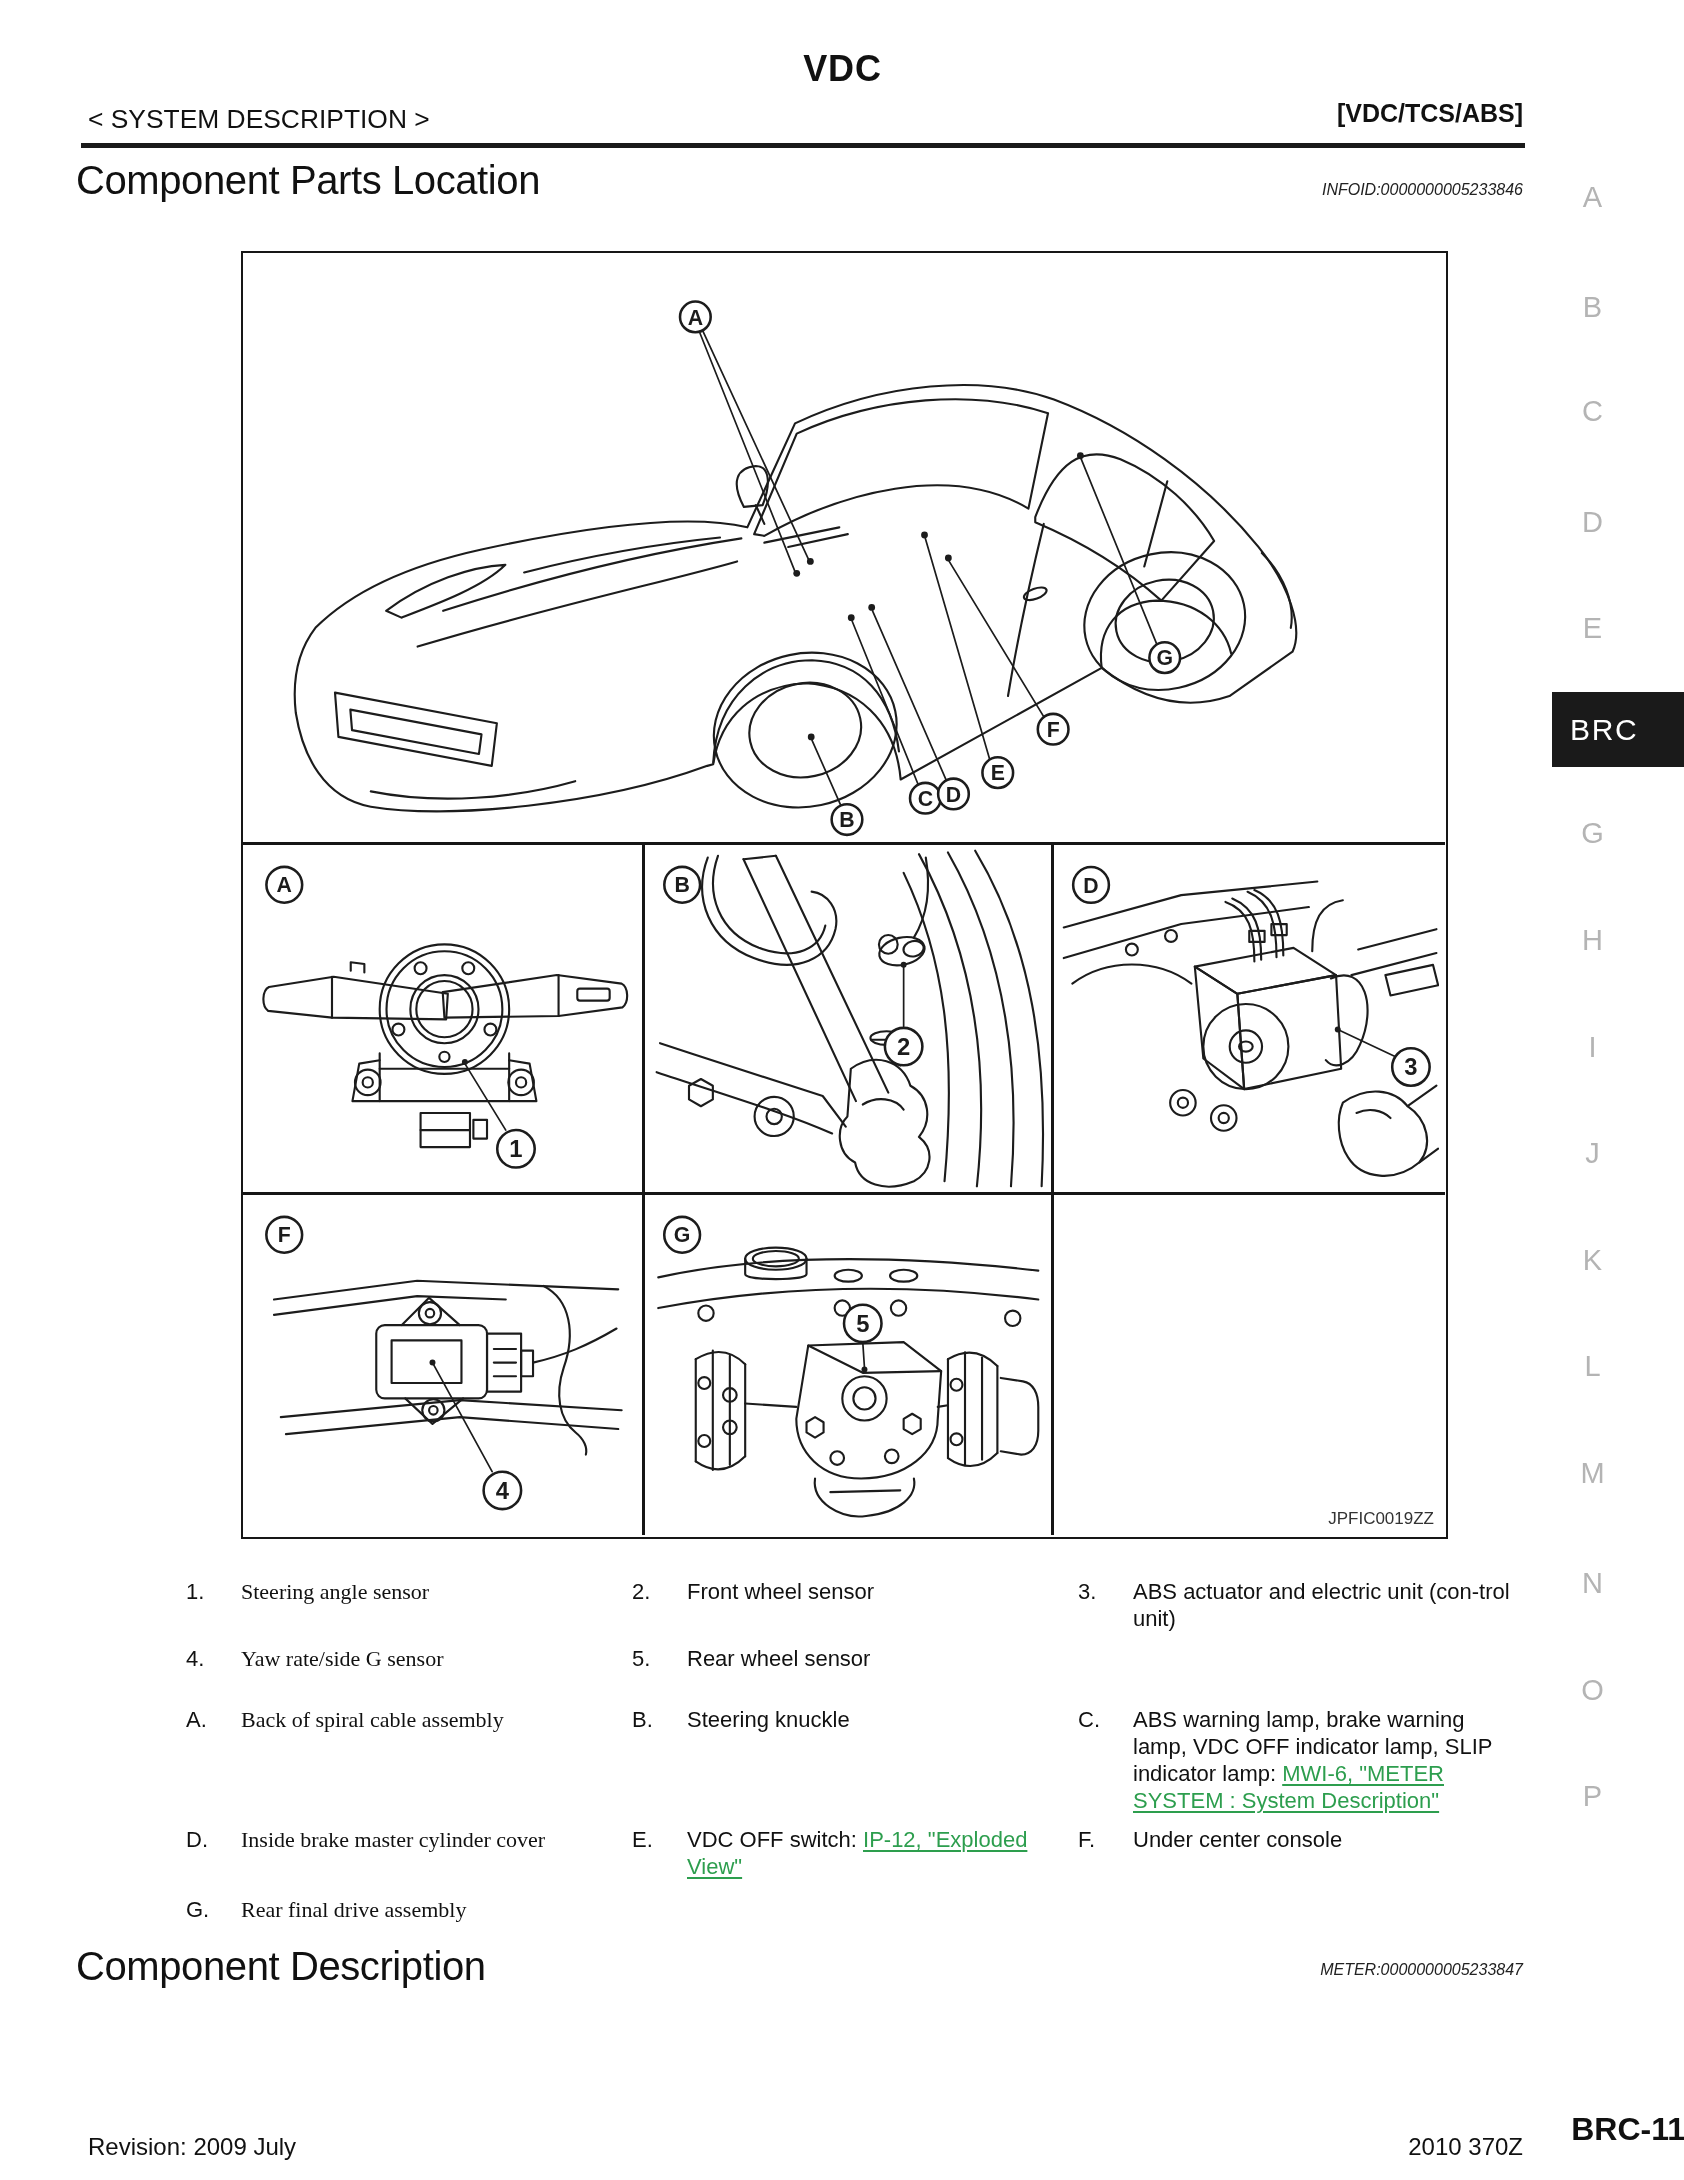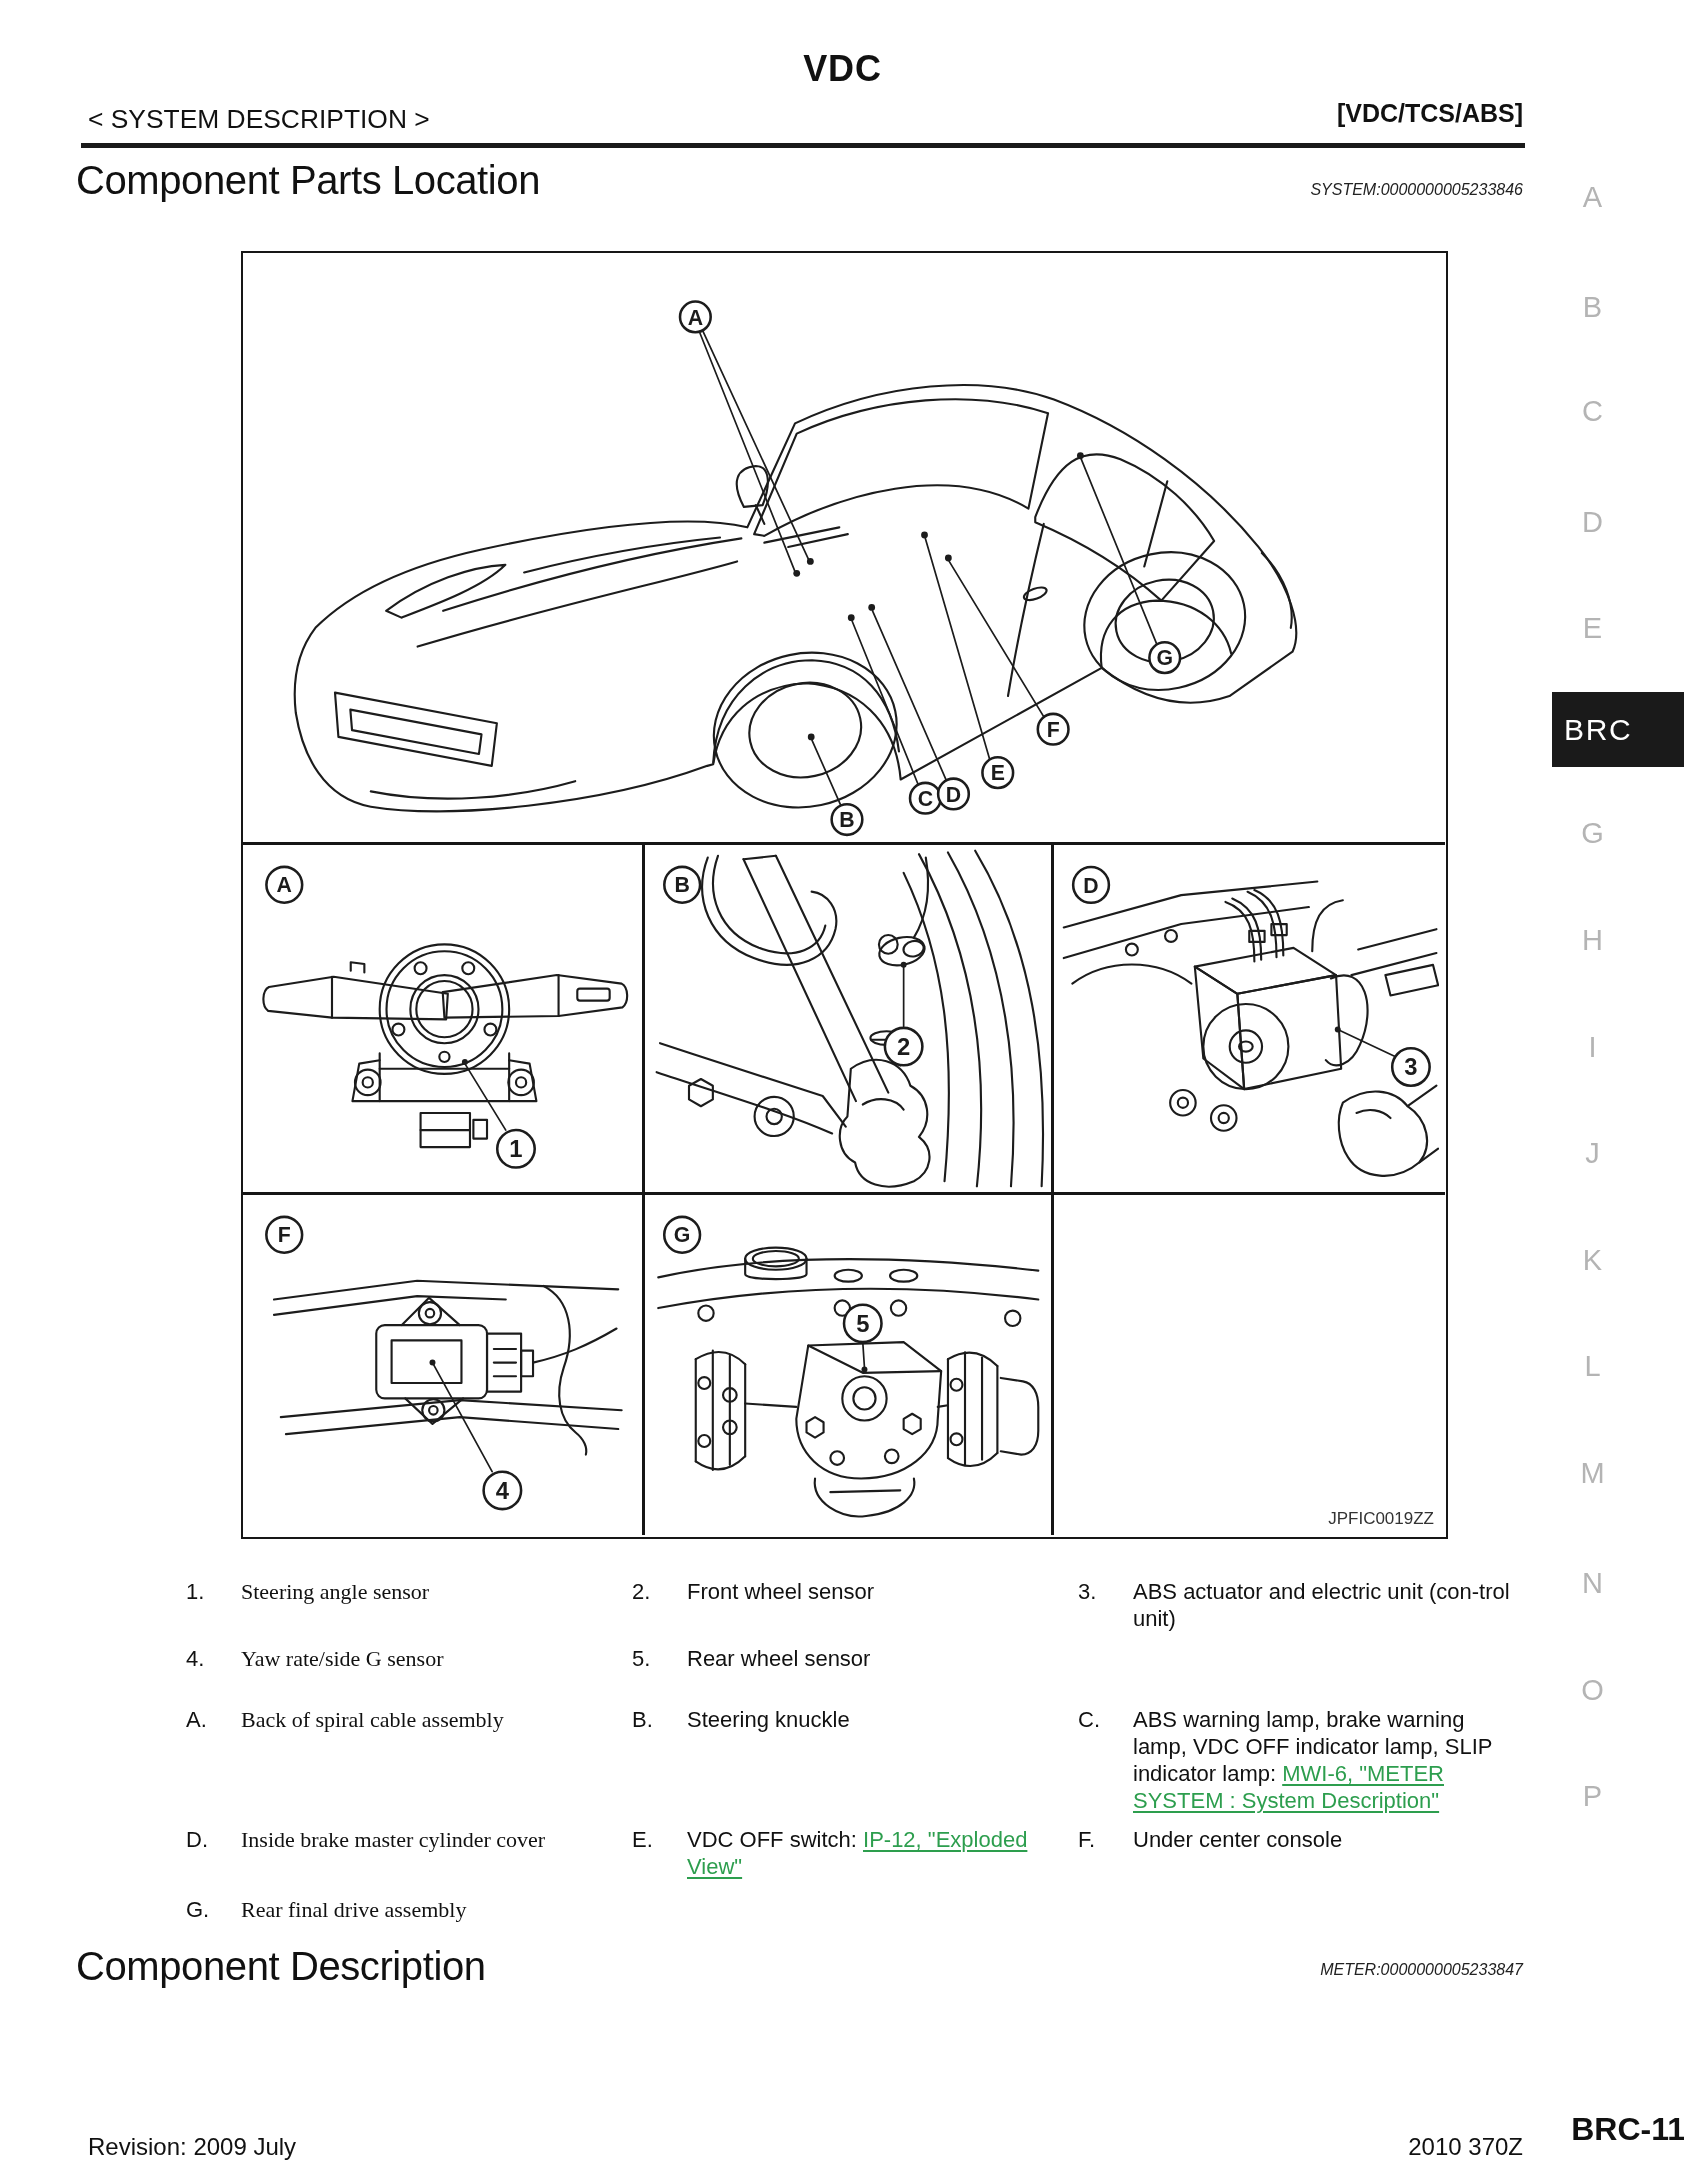--- a/index.html
+++ b/index.html
@@ -25,37 +25,37 @@
   .cnum{fill:#1c1c1c;font-family:"Liberation Sans",sans-serif;font-weight:bold;font-size:28px;text-anchor:middle;stroke:none;}
   .dot{fill:#1c1c1c;stroke:none;}
   
   .cell{position:absolute;display:flex;font-size:22px;line-height:27px;}
   .cell .num{width:55px;flex:none;}
   .w1{width:379px;font-family:Liberation Serif, serif;} .w2{width:362px;} .w3{width:379px;}
   .green-link{color:#2d9e4e;text-decoration:underline;text-decoration-color:#2d9e4e;text-underline-offset:3.4px;cursor:pointer;}
   
   .tabletter{position:absolute;left:1567px;width:51px;text-align:center;font-size:29px;color:#b4b4b4;}
   .active-tab{position:absolute;left:1552px;top:692px;width:133px;height:75px;background:#1a1a1a;
-              color:#fff;font-size:30px;line-height:75px;padding-left:12px;box-sizing:border-box;letter-spacing:1.7px;}
+              color:#fff;font-size:30px;line-height:75px;padding-left:18px;box-sizing:border-box;letter-spacing:1.7px;}
   
   .foot-left{left:88px;top:2133px;font-size:24px;}
   .foot-page{left:0;right:0;top:2111px;text-align:right;font-size:32px;font-weight:bold;}
   .foot-right{right:162px;top:2133px;font-size:24px;}
 </style>
 </head>
 <body>
 
 <div class="page">
 
   <div class="abs doc-title">VDC</div>
   <div class="abs section-crumb">&lt; SYSTEM DESCRIPTION &gt;</div>
   <div class="abs system-tag">[VDC/TCS/ABS]</div>
   <div class="abs hrule"></div>
   <div class="abs h1" style="top:158px;">Component Parts Location</div>
-  <div class="abs infoid" style="top:181px;right:162px;">SYSTEM:0000000005233846</div>
+  <div class="abs infoid" style="top:181px;right:162px;">INFOID:0000000005233846</div>
 
   <div class="abs figure">
 
     <div class="gridline" style="left:0;top:589px;width:1202px;height:2.6px;"></div>
     <div class="gridline" style="left:0;top:939px;width:1202px;height:2.6px;"></div>
     <div class="gridline" style="left:399px;top:589px;width:2.6px;height:693px;"></div>
     <div class="gridline" style="left:808px;top:589px;width:2.6px;height:693px;"></div>
 
     <svg style="left:0;top:0;" width="1202" height="587" viewBox="0 0 1411 689">
       <g class="art">

